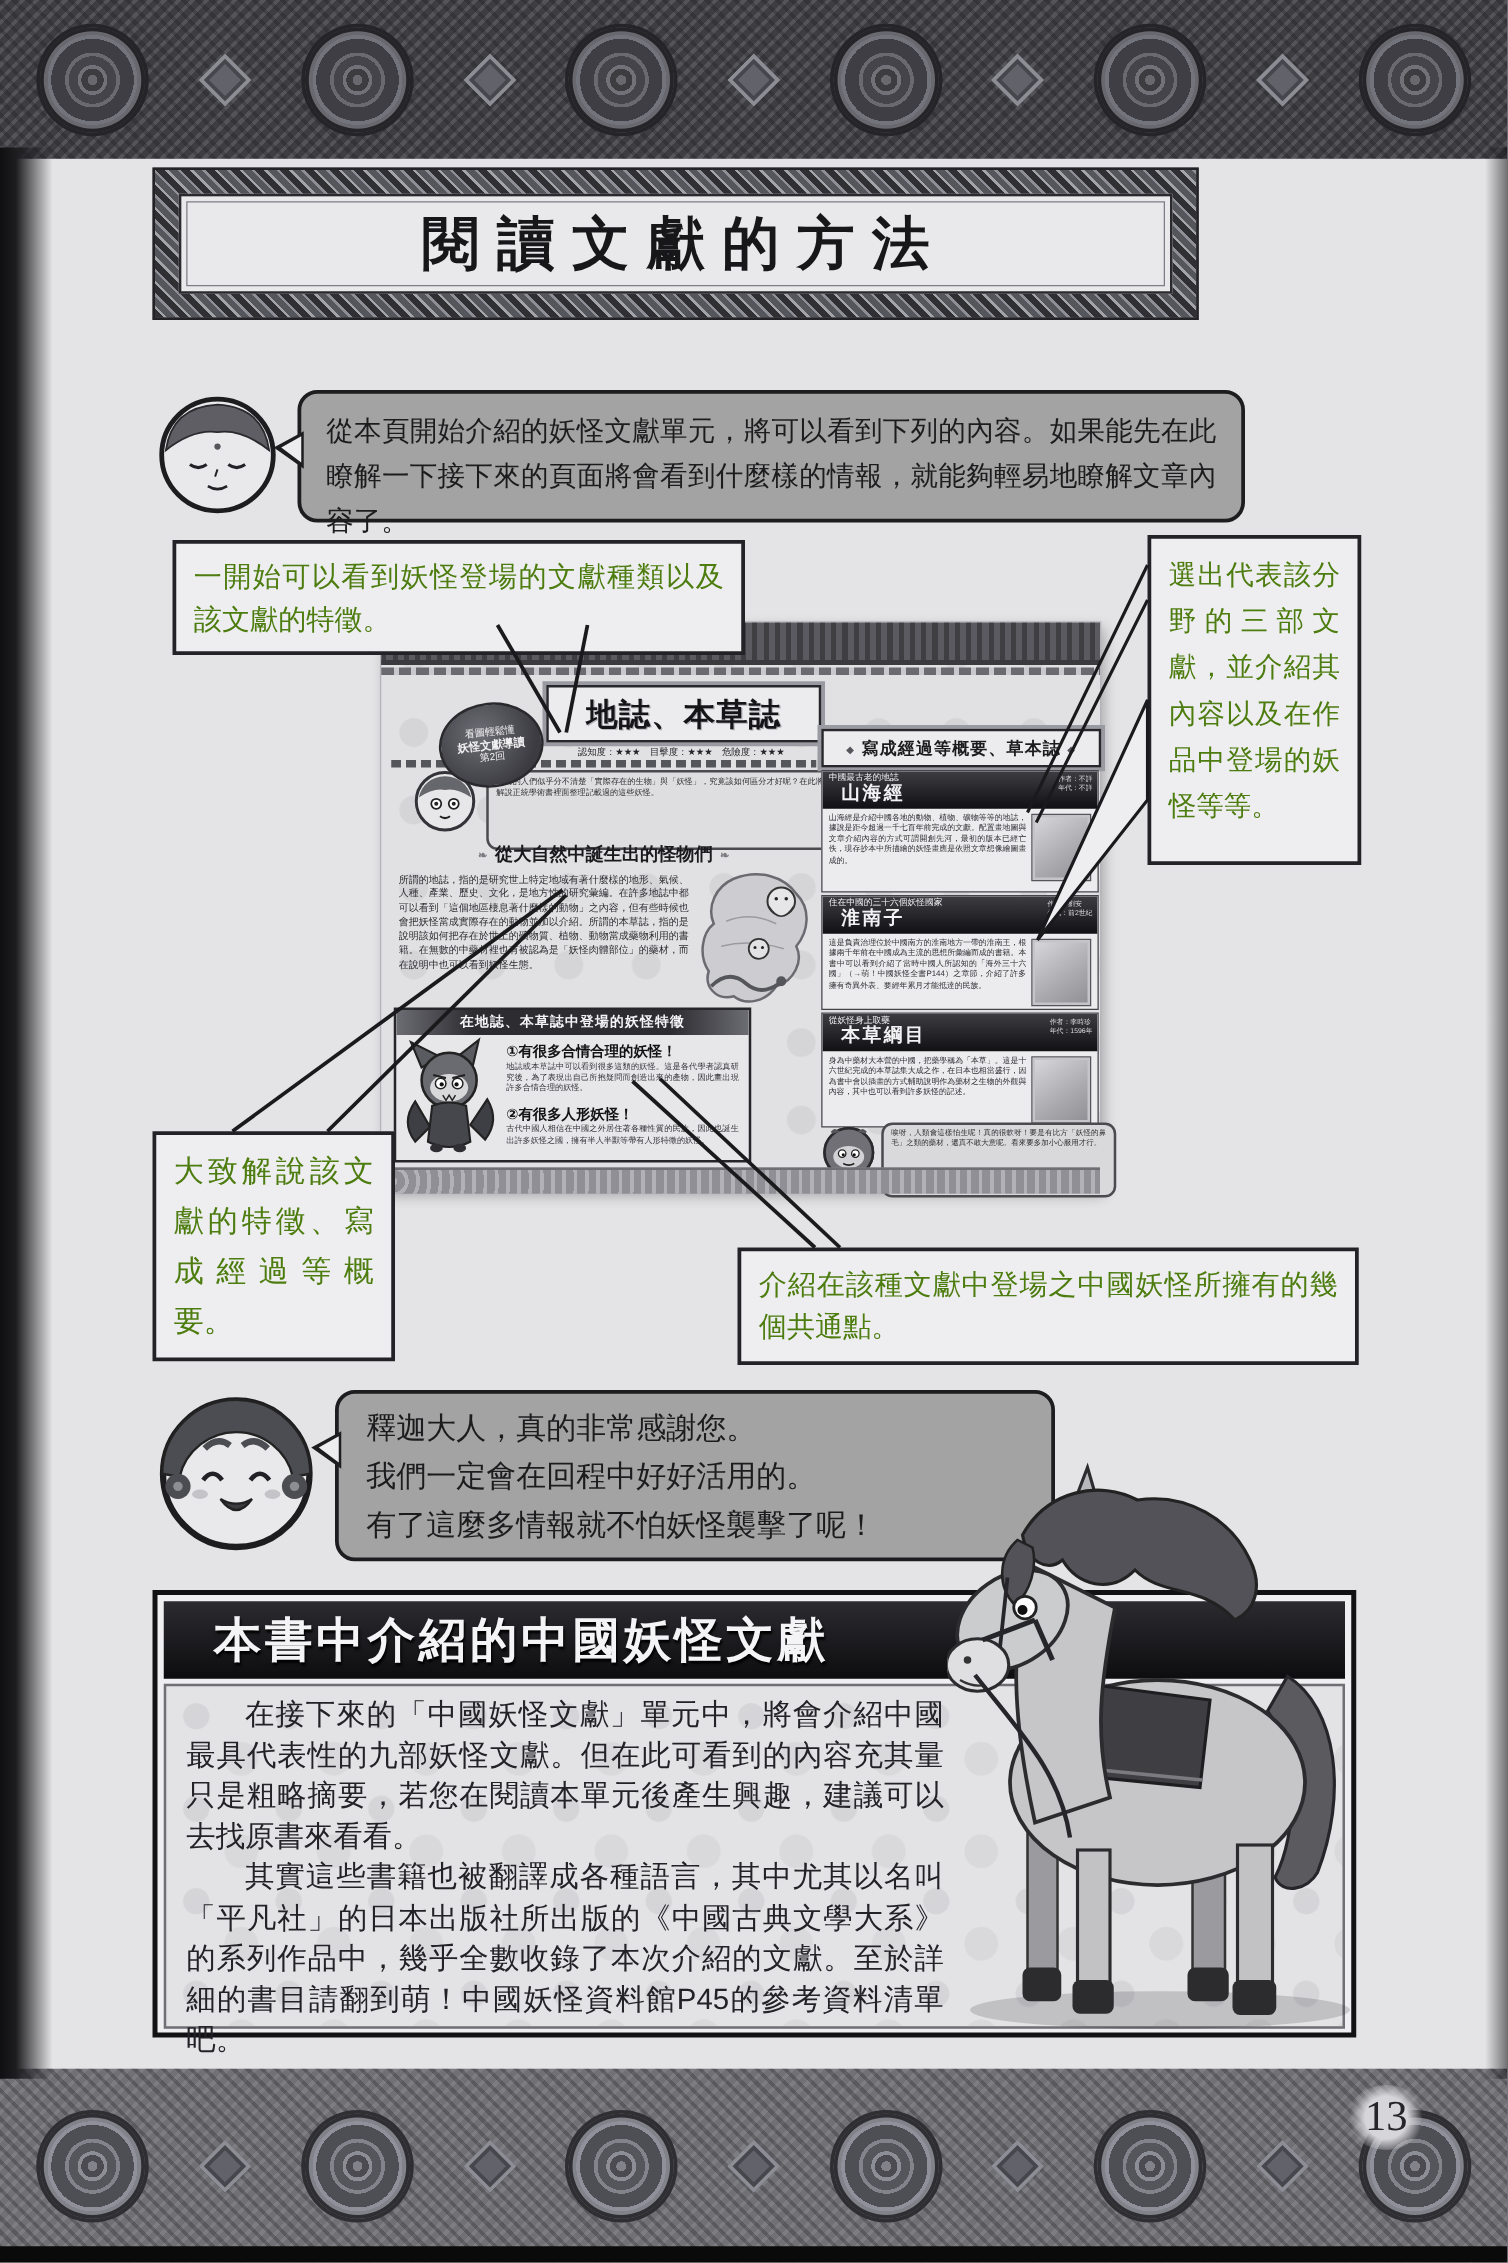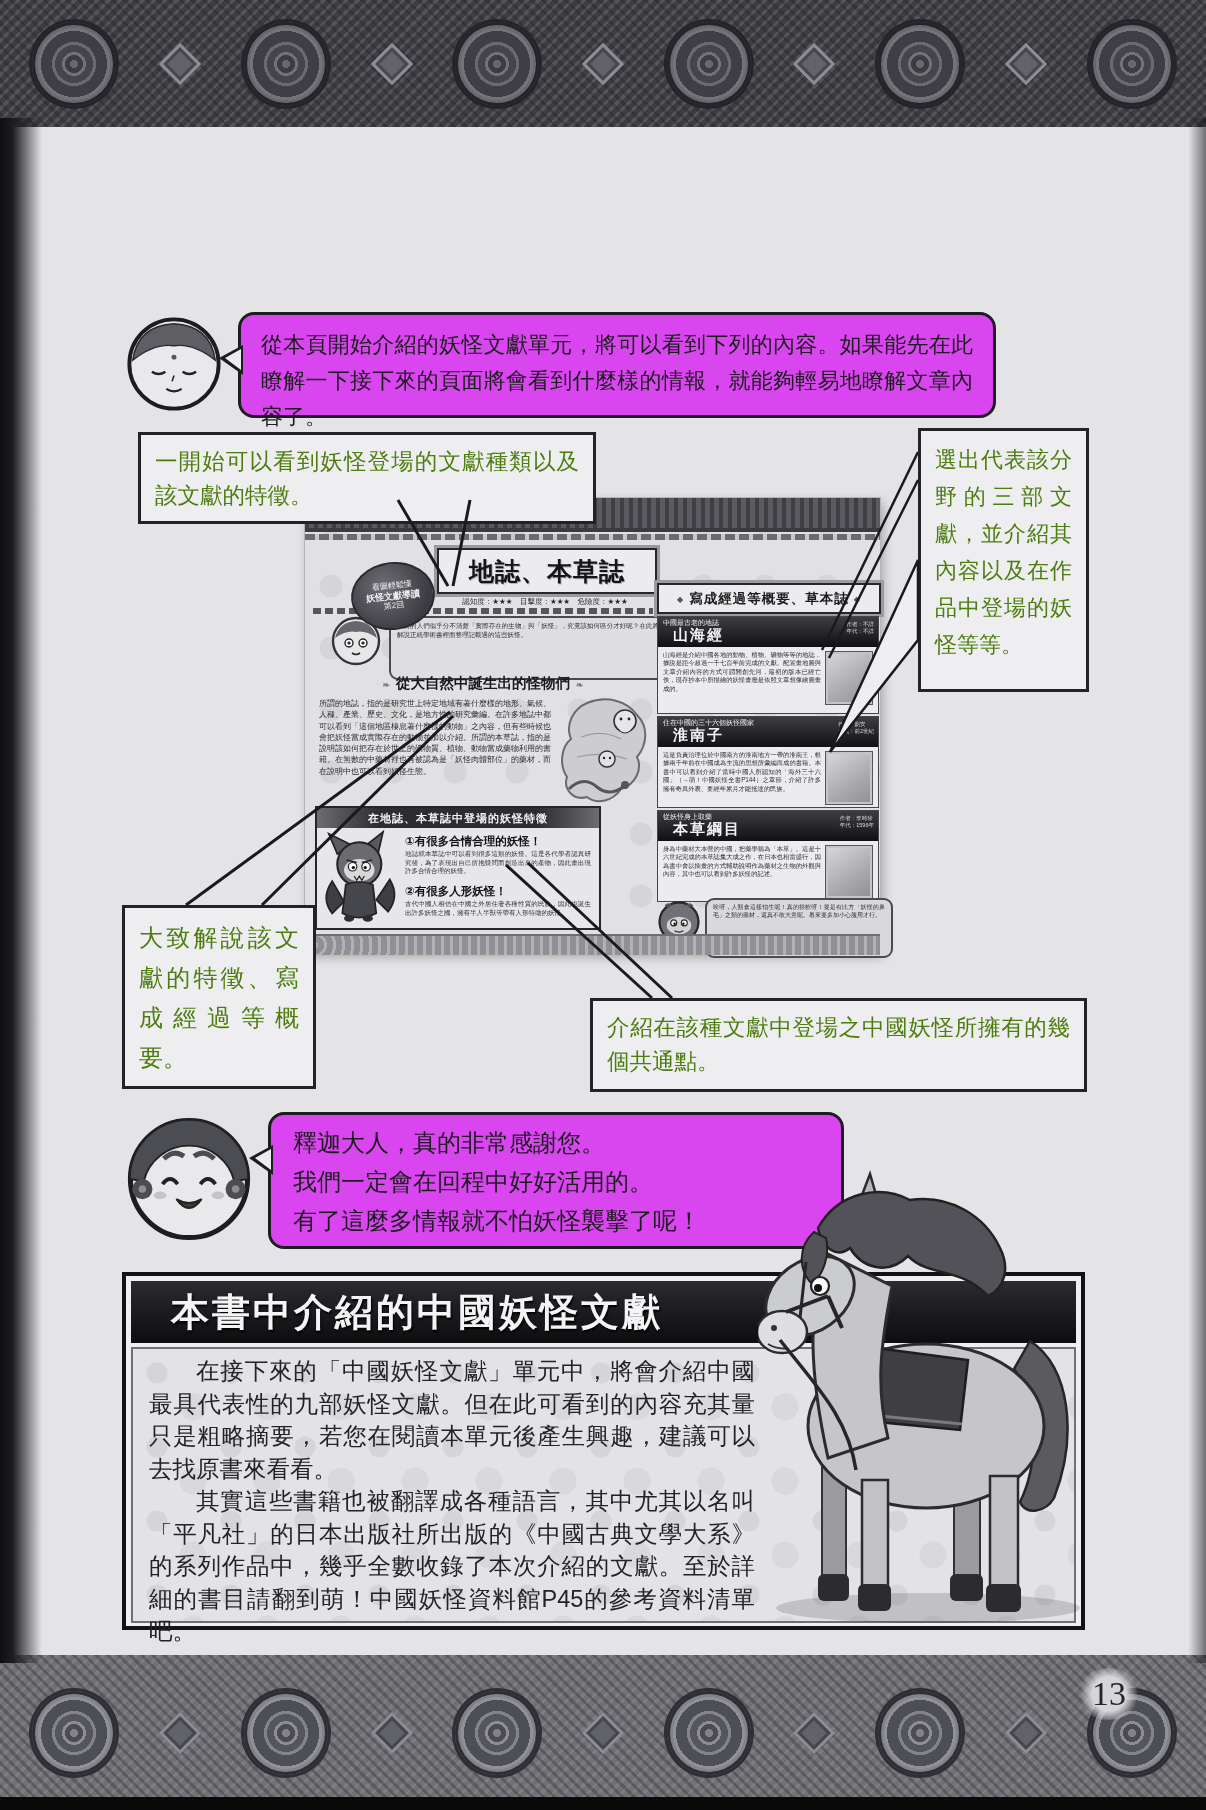--- a/index.html
+++ b/index.html
@@ -40,21 +40,21 @@
     background-color:#6a6a70;
     background-image:
       repeating-linear-gradient(45deg,#2f2f34 0 5px,#a3a3aa 5px 7px,#55555c 7px 12px,#8e8e96 12px 14px);}
   .title-inner{position:absolute;inset:19px;background:#e9e9eb;border:2px solid #2a2a2e;
     box-shadow:inset 0 0 0 4px #e9e9eb, inset 0 0 0 5px #7d7d84;
     display:flex;align-items:center;justify-content:center;}
   .title-inner h1{margin:0;font-family:"Liberation Serif","DejaVu Serif",serif;font-size:46px;
     font-weight:bold;letter-spacing:14px;padding-left:14px;color:#17171a;}
 
   
-  .speech{position:absolute;background:#d946ef;border:3px solid #1d1d20;border-radius:16px;z-index:3;}
+  .speech{position:absolute;background:#a3a3a3;border:3px solid #1d1d20;border-radius:16px;z-index:3;}
   .speech .btext{padding:12px 20px;font-size:22px;line-height:36px;text-align:justify;}
   .tail-l{position:absolute;left:-22px;top:30px;width:0;height:0;
     border-top:13px solid transparent;border-bottom:17px solid transparent;border-right:24px solid #1d1d20;}
   .tail-l::after{content:"";position:absolute;left:6px;top:-9px;width:0;height:0;
     border-top:9px solid transparent;border-bottom:12px solid transparent;border-right:16px solid #ededef;}
   .avatar{position:absolute;z-index:3;}
   .thanks-line{display:block;font-size:24px;line-height:39px;}
 
   
   .callout{position:absolute;background:#eeeef0;border:3px solid #222227;z-index:3;
@@ -79,21 +79,21 @@
   .mp-badge .b2{font-size:9px;font-weight:bold;}
   .mp-titlebox{left:132px;top:50px;width:216px;height:42px;background:#ececee;border:2px solid #28282c;
     box-shadow:0 0 0 3px #9a9aa2;display:flex;align-items:center;justify-content:center;}
   .mp-title{font-family:"Liberation Serif","DejaVu Serif",serif;font-size:25px;font-weight:bold;
     letter-spacing:1px;color:#151518;text-shadow:1px 1px 0 #b6b6bb;}
   .mp-stars{left:118px;top:99px;width:244px;text-align:center;font-size:7.5px;color:#26262a;}
   .mp-divider{left:8px;top:110px;width:340px;height:6px;
     background:repeating-linear-gradient(90deg,#55555c 0 8px,transparent 8px 12px);}
   .mp-minibubble{left:84px;top:118px;width:262px;height:52px;border:2px solid #4a4a4f;border-radius:9px;
     background:#dedee0;padding:4px 6px;font-size:6.5px;line-height:8.6px;color:#303034;text-align:justify;}
-  .mp-s1{left:10px;top:176px;width:336px;text-align:center;font-family:Liberation Serif, serif;
+  .mp-s1{left:10px;top:176px;width:336px;text-align:center;font-family:Liberation Sans, sans-serif;
     font-weight:bold;font-size:14.5px;color:#1a1a1d;}
   .mp-s1::before,.mp-s1::after{content:"❧";font-size:9px;color:#7a7a81;margin:0 6px;vertical-align:middle;}
   .mp-body{left:14px;top:200px;width:232px;height:104px;font-size:8px;line-height:11.3px;
     text-align:justify;color:#2c2c30;}
   .mp-illu{left:252px;top:192px;width:96px;height:134px;overflow:visible;}
   .mp-feat{left:10px;top:308px;width:282px;height:120px;border:2.5px solid #26262a;background:#e7e7e9;overflow:visible;}
   .mp-feat-hd{height:20px;color:#f4f4f6;font-size:11px;font-weight:bold;text-align:center;line-height:20px;
     font-family:"Liberation Serif","DejaVu Serif",serif;letter-spacing:1px;
     background:linear-gradient(90deg,#6c6c73,#2c2c31 22%,#2c2c31 78%,#6c6c73);}
   .mp-f-title{position:absolute;left:88px;font-size:11.5px;font-weight:bold;color:#111114;}
@@ -156,20 +156,25 @@
       <div class="med"></div>
       <div class="orn-diamond"></div>
       <div class="med"></div>
       <div class="orn-diamond"></div>
       <div class="med"></div>
       <div class="orn-diamond"></div>
       <div class="med"></div>
     </div>
   </div>
 
+  <div class="abs title-banner">
+    <div class="title-inner">
+      <h1>閱讀文獻的方法</h1>
+    </div>
+  </div>
 
   <svg class="avatar" style="left:126px;top:316px;width:96px;height:96px;" viewBox="0 0 100 100">
     <circle cx="50" cy="50" r="46.5" fill="#e9e9eb" stroke="#1d1d20" stroke-width="4"></circle>
     <path d="M7,46 Q12,10 50,8 Q88,10 93,46 Q70,28 50,31 Q30,28 7,46 Z" fill="#5e5e64" stroke="#2a2a2e" stroke-width="1.5"></path>
     <circle cx="50" cy="43" r="2.6" fill="#55555b"></circle>
     <path d="M27,58 Q34,63 41,58" fill="none" stroke="#222226" stroke-width="2.6"></path>
     <path d="M59,58 Q66,63 73,58" fill="none" stroke="#222226" stroke-width="2.6"></path>
     <path d="M50,62 L48,68" fill="none" stroke="#222226" stroke-width="1.6"></path>
     <path d="M42,76 Q50,81 58,76" fill="none" stroke="#222226" stroke-width="2.2"></path>
   </svg>

